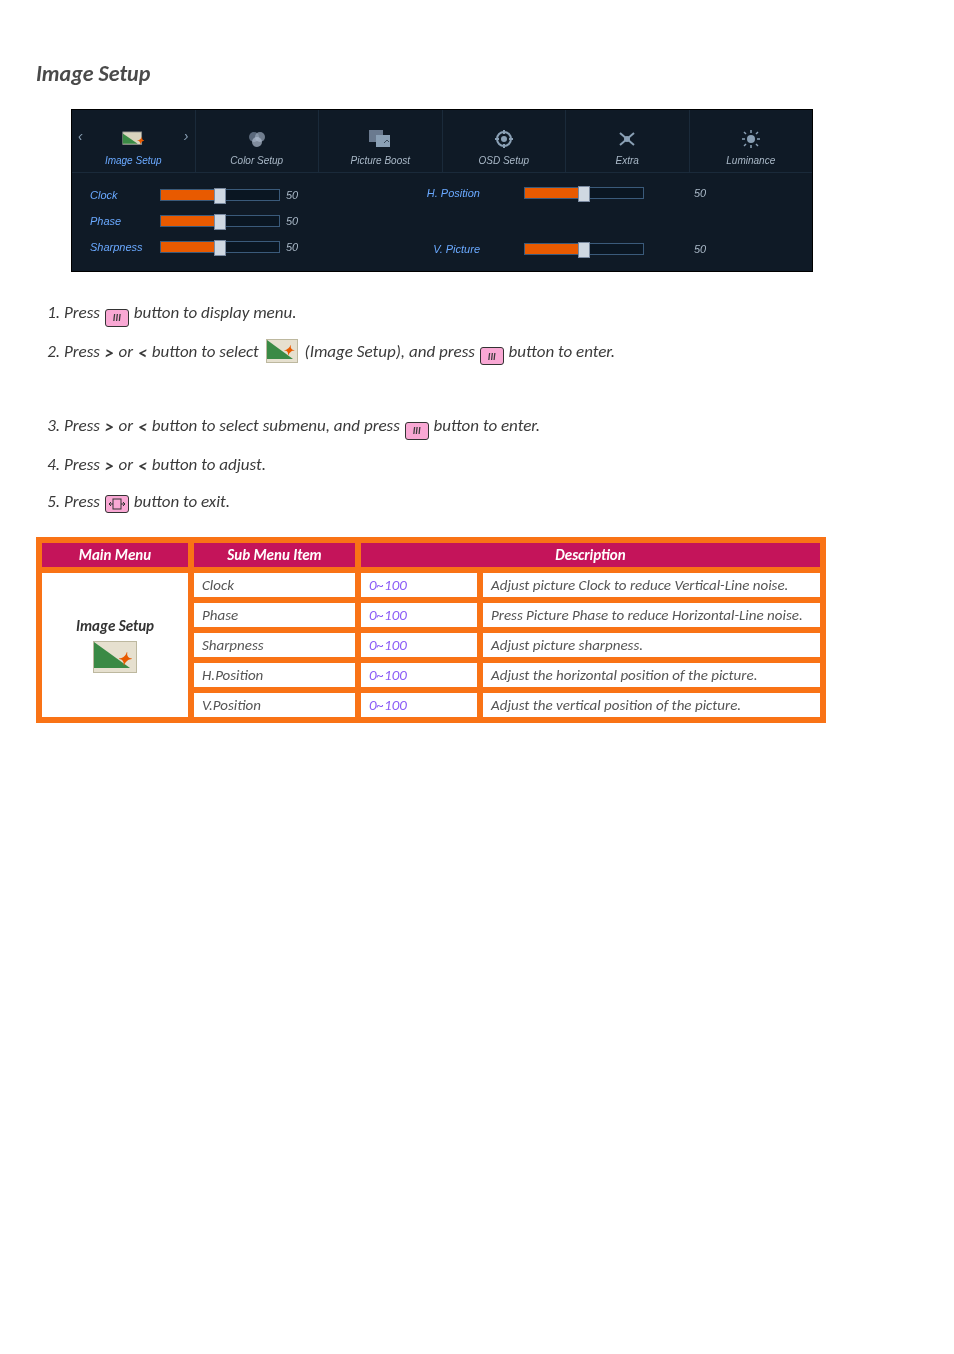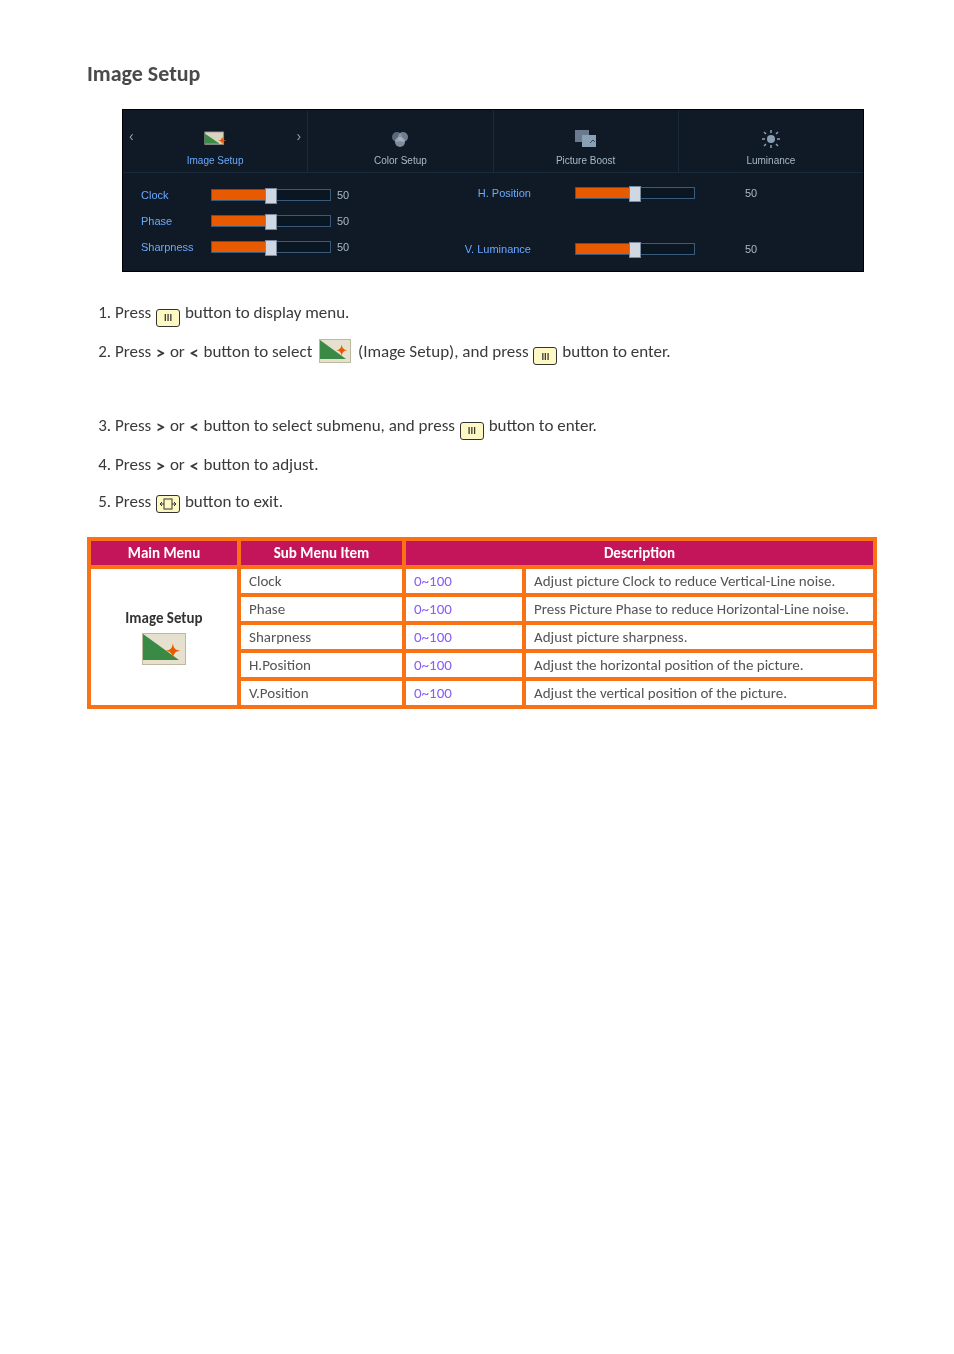--- a/index.html
+++ b/index.html
@@ -4,21 +4,22 @@
 <style>
   body {
     margin: 0;
     padding: 0;
     background: #fff;
     font-family: "Gill Sans", "Gill Sans MT", Calibri, sans-serif;
     color: #333;
     width: 954px;
   }
   .page {
-    padding: 60px 65px 40px 87px;
+    padding: 60px 65px 40px 36px;
+    font-style: italic;
   }
   h2.section-title {
     font-size: 22px;
     font-weight: bold;
     color: #4a4a4a;
     margin: 0 0 22px 0;
   }
   
   .osd {
     width: 740px;
@@ -135,21 +136,21 @@
     justify-content: center;
     vertical-align: -3px;
     width: 22px;
     height: 16px;
     border: 1.5px solid #333;
     border-radius: 3px;
     font-size: 10px;
     font-weight: bold;
     letter-spacing: 0px;
     margin: 0 1px;
-    background: #fef9c3;
+    background: #f9a8d4;
   }
   .btn-icon.auto {
     font-size: 12px;
   }
   .chev {
     display: inline-block;
     vertical-align: -2px;
     font-weight: bold;
     font-size: 18px;
     line-height: 0;
@@ -183,21 +184,21 @@
   }
 
   
   table.doc {
     width: 790px;
     margin-left: 0px;
     border-collapse: collapse;
     font-size: 15px;
   }
   table.doc th, table.doc td {
-    border: 4px solid #f97316;
+    border: 6px solid #f97316;
     padding: 3px 8px;
   }
   table.doc thead th {
     background: #c4145a;
     color: #fff;
     font-weight: bold;
     text-align: center;
   }
   table.doc td.mm {
     text-align: center;
@@ -273,20 +274,43 @@
       </div>
       <div class="osd-tab">
         <span class="osd-tab-icon">
           <svg width="22" height="18" viewBox="0 0 22 18">
               <rect x="0" y="0" width="14" height="12" fill="#6a7a8f"></rect>
               <rect x="7" y="5" width="14" height="12" fill="#8aa0b5"></rect>
               <polyline points="15,13 18,10 20,12" fill="none" stroke="#3a4a5a" stroke-width="1"></polyline>
             </svg>
         </span>
         <span class="osd-tab-label">Picture Boost</span>
+      </div>
+      <div class="osd-tab">
+        <span class="osd-tab-icon">
+          <svg width="20" height="18" viewBox="0 0 20 18">
+              <circle cx="10" cy="9" r="7" fill="none" stroke="#8aa0b5" stroke-width="2"></circle>
+              <circle cx="10" cy="9" r="3" fill="#8aa0b5"></circle>
+              <line x1="10" y1="0" x2="10" y2="4" stroke="#8aa0b5" stroke-width="2"></line>
+              <line x1="10" y1="14" x2="10" y2="18" stroke="#8aa0b5" stroke-width="2"></line>
+              <line x1="1" y1="9" x2="5" y2="9" stroke="#8aa0b5" stroke-width="2"></line>
+              <line x1="15" y1="9" x2="19" y2="9" stroke="#8aa0b5" stroke-width="2"></line>
+            </svg>
+        </span>
+        <span class="osd-tab-label">OSD Setup</span>
+      </div>
+      <div class="osd-tab">
+        <span class="osd-tab-icon">
+          <svg width="20" height="18" viewBox="0 0 20 18">
+              <line x1="3" y1="3" x2="17" y2="15" stroke="#8aa0b5" stroke-width="2"></line>
+              <line x1="17" y1="3" x2="3" y2="15" stroke="#8aa0b5" stroke-width="2"></line>
+              <circle cx="10" cy="9" r="3" fill="#8aa0b5"></circle>
+            </svg>
+        </span>
+        <span class="osd-tab-label">Extra</span>
       </div>
       <div class="osd-tab">
         <span class="osd-tab-icon">
           <svg width="20" height="18" viewBox="0 0 20 18">
               <circle cx="10" cy="9" r="4" fill="#8aa0b5"></circle>
               <g stroke="#8aa0b5" stroke-width="1.5">
                 <line x1="10" y1="0" x2="10" y2="3"></line>
                 <line x1="10" y1="15" x2="10" y2="18"></line>
                 <line x1="1" y1="9" x2="4" y2="9"></line>
                 <line x1="16" y1="9" x2="19" y2="9"></line>
@@ -324,21 +348,21 @@
         <span class="osd-value">50</span>
       </div>
       <div class="osd-col right">
         <span class="osd-item-label">H. Position</span>
         <span class="osd-slider">
             <span class="osd-slider-fill" style="width:50%"></span>
             <span class="osd-slider-knob" style="left:50%"></span>
           </span>
         <span class="osd-value">50</span>
 
-        <span class="osd-item-label">V. Luminance</span>
+        <span class="osd-item-label">V. Picture</span>
         <span class="osd-slider">
             <span class="osd-slider-fill" style="width:50%"></span>
             <span class="osd-slider-knob" style="left:50%"></span>
           </span>
         <span class="osd-value">50</span>
       </div>
     </div>
   </div>
 
   <ol class="steps">

